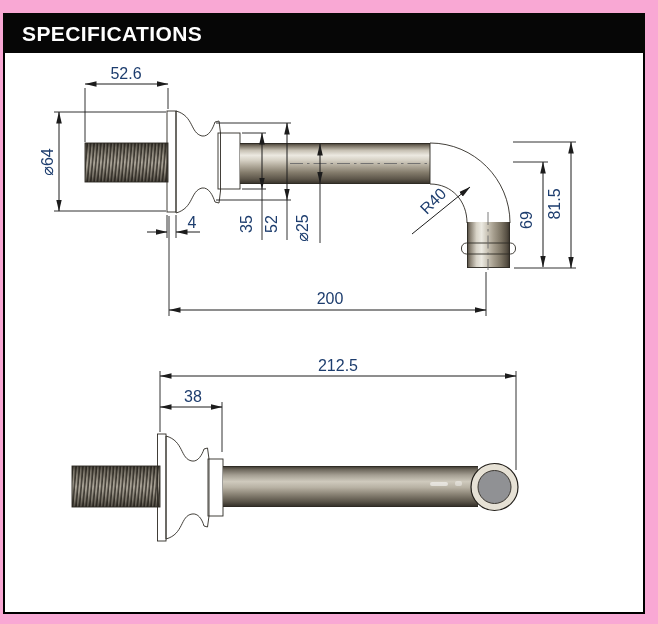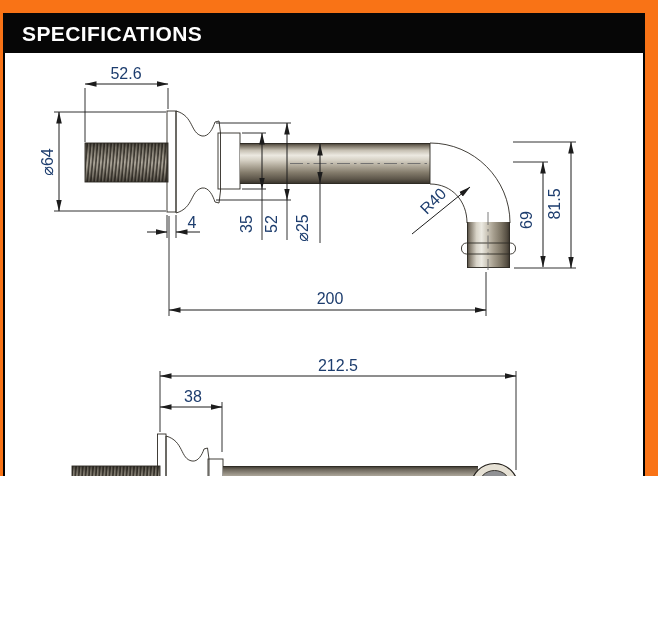--- a/index.html
+++ b/index.html
@@ -1,16 +1,16 @@
 <!DOCTYPE html>
 <html><head>
 <meta charset="utf-8">
 <style>
   html,body{margin:0;padding:0;background:#ffffff;}
-  #page{position:relative;width:658px;height:476px;background:#f97316;overflow:hidden;
+  #page{position:relative;width:658px;height:624px;background:#f9a8d4;overflow:hidden;
         font-family:"Liberation Sans","DejaVu Sans",sans-serif;}
   #frame{position:absolute;left:3px;top:13px;width:642px;height:601px;
          border:2px solid #000;box-sizing:border-box;background:#fff;}
   #header-bar{position:absolute;left:3px;top:13px;width:642px;height:40px;background:#060606;
               display:flex;align-items:center;}
   #header-bar .title{color:#ffffff;font-size:21px;font-weight:700;letter-spacing:0.4px;
                      padding-left:19px;line-height:1;}
   svg{position:absolute;left:0;top:0;}
   .dl{stroke:#1c1c1c;stroke-width:1;fill:none;}
   .ext{stroke:#1c1c1c;stroke-width:0.9;fill:none;}

